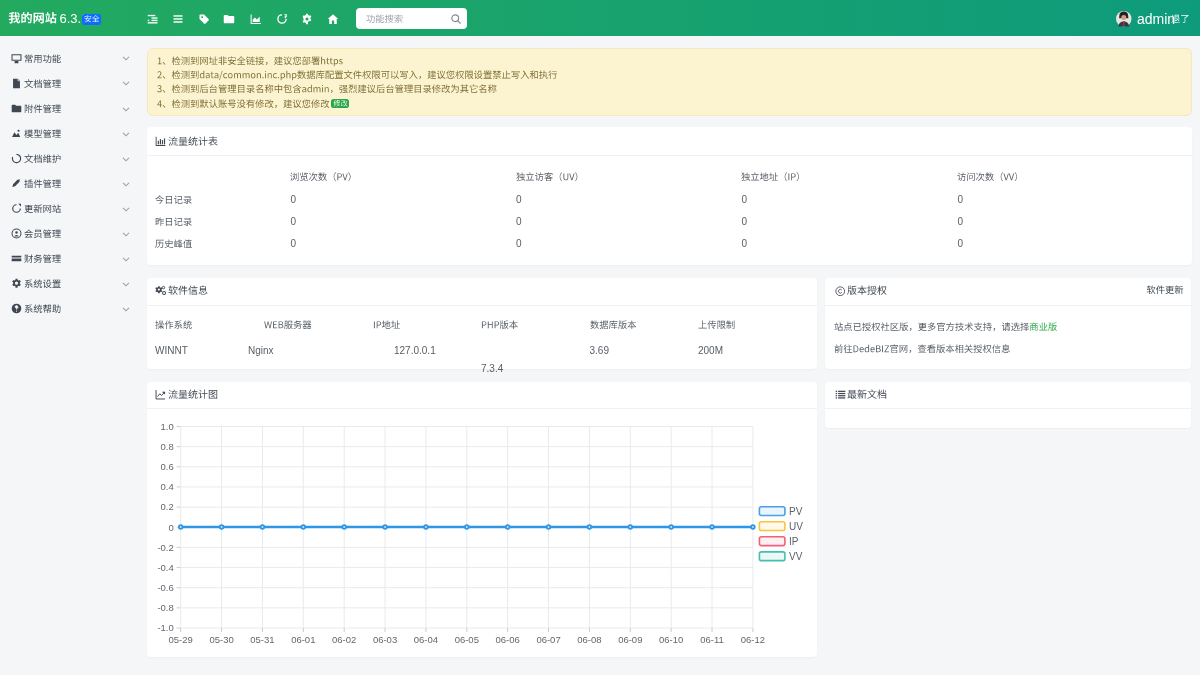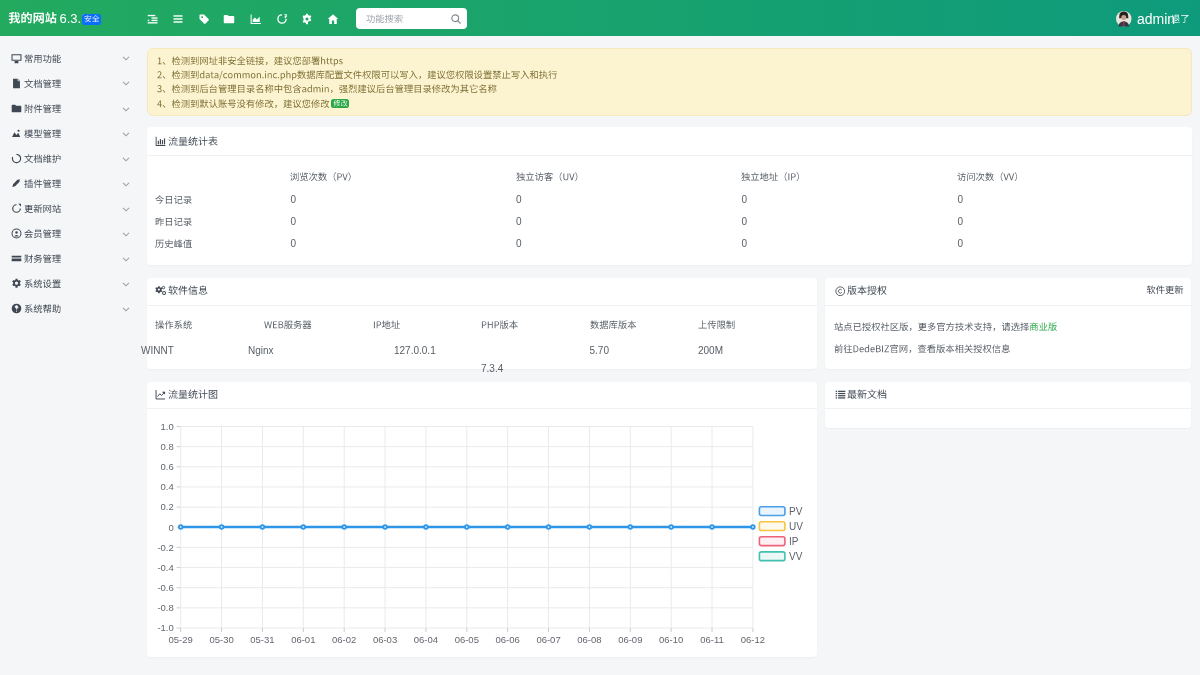--- a/index.html
+++ b/index.html
@@ -257,25 +257,25 @@
   </svg>
 <svg style="position:absolute;left:481.0px;top:318.1px;overflow:visible" width="39" height="13" viewBox="0 -10.2 39 13.0">
     <path fill="#575e66" d="M0.9 0.0L1.8 0.0L1.8 -2.7L2.9 -2.7C4.4 -2.7 5.4 -3.4 5.4 -4.8C5.4 -6.3 4.4 -6.8 2.9 -6.8L0.9 -6.8ZM1.8 -3.4L1.8 -6.1L2.8 -6.1C4.0 -6.1 4.6 -5.8 4.6 -4.8C4.6 -3.8 4.0 -3.4 2.8 -3.4ZM6.8 0.0L7.7 0.0L7.7 -3.2L10.9 -3.2L10.9 0.0L11.7 0.0L11.7 -6.8L10.9 -6.8L10.9 -4.0L7.7 -4.0L7.7 -6.8L6.8 -6.8ZM13.6 0.0L14.5 0.0L14.5 -2.7L15.6 -2.7C17.1 -2.7 18.1 -3.4 18.1 -4.8C18.1 -6.3 17.1 -6.8 15.5 -6.8L13.6 -6.8ZM14.5 -3.4L14.5 -6.1L15.4 -6.1C16.6 -6.1 17.2 -5.8 17.2 -4.8C17.2 -3.8 16.7 -3.4 15.5 -3.4ZM19.5 -7.6L19.5 -3.9C19.5 -2.5 19.4 -0.8 18.8 0.3C19.0 0.4 19.2 0.6 19.3 0.8C19.9 -0.2 20.1 -1.4 20.1 -2.6L21.4 -2.6L21.4 0.7L22.1 0.7L22.1 -3.3L20.2 -3.3L20.2 -3.9L20.2 -4.6L22.6 -4.6L22.6 -5.2L21.8 -5.2L21.8 -7.8L21.2 -7.8L21.2 -5.2L20.2 -5.2L20.2 -7.6ZM26.5 -4.5C26.3 -3.4 25.9 -2.5 25.5 -1.7C25.0 -2.5 24.7 -3.5 24.5 -4.5ZM23.0 -7.2L23.0 -4.0C23.0 -2.6 23.0 -0.8 22.2 0.4C22.4 0.5 22.7 0.7 22.8 0.8C23.6 -0.5 23.7 -2.4 23.7 -4.0L23.7 -4.5L23.9 -4.5C24.1 -3.2 24.5 -2.1 25.1 -1.2C24.6 -0.6 24.0 -0.1 23.3 0.2C23.5 0.3 23.6 0.6 23.7 0.8C24.4 0.4 25.0 -0.0 25.4 -0.6C25.9 -0.0 26.4 0.4 27.0 0.8C27.1 0.6 27.3 0.3 27.5 0.2C26.8 -0.1 26.3 -0.6 25.9 -1.1C26.5 -2.1 27.0 -3.4 27.2 -5.0L26.8 -5.1L26.7 -5.1L23.7 -5.1L23.7 -6.6C25.0 -6.7 26.4 -6.9 27.4 -7.1L26.9 -7.7C26.0 -7.5 24.4 -7.3 23.0 -7.2ZM32.1 -7.8L32.1 -5.8L28.4 -5.8L28.4 -5.1L31.3 -5.1C30.6 -3.6 29.4 -2.1 28.2 -1.3C28.4 -1.2 28.6 -0.9 28.7 -0.7C30.0 -1.7 31.2 -3.3 32.0 -5.1L32.1 -5.1L32.1 -1.7L29.9 -1.7L29.9 -1.0L32.1 -1.0L32.1 0.7L32.9 0.7L32.9 -1.0L35.0 -1.0L35.0 -1.7L32.9 -1.7L32.9 -5.1L33.0 -5.1C33.7 -3.3 34.9 -1.6 36.3 -0.8C36.4 -0.9 36.6 -1.2 36.8 -1.4C35.5 -2.1 34.4 -3.6 33.7 -5.1L36.6 -5.1L36.6 -5.8L32.9 -5.8L32.9 -7.8Z"></path>
   </svg>
 <svg style="position:absolute;left:589.5px;top:318.1px;overflow:visible" width="48" height="13" viewBox="0 -10.2 48 13.0">
     <path fill="#575e66" d="M4.1 -7.6C4.0 -7.3 3.7 -6.7 3.4 -6.4L3.9 -6.2C4.1 -6.5 4.4 -6.9 4.7 -7.4ZM0.8 -7.4C1.1 -7.0 1.3 -6.5 1.4 -6.1L1.9 -6.4C1.8 -6.7 1.6 -7.2 1.3 -7.6ZM3.8 -2.4C3.6 -1.9 3.3 -1.5 2.9 -1.2C2.6 -1.3 2.2 -1.5 1.9 -1.7C2.0 -1.9 2.2 -2.1 2.3 -2.4ZM1.0 -1.4C1.5 -1.2 2.0 -1.0 2.5 -0.8C1.9 -0.3 1.1 -0.0 0.4 0.1C0.5 0.3 0.7 0.5 0.7 0.7C1.6 0.4 2.4 0.1 3.0 -0.5C3.3 -0.3 3.6 -0.1 3.8 0.1L4.3 -0.4C4.1 -0.5 3.8 -0.7 3.5 -0.9C4.0 -1.4 4.4 -2.1 4.6 -2.9L4.2 -3.0L4.1 -3.0L2.6 -3.0L2.8 -3.5L2.2 -3.6C2.1 -3.4 2.0 -3.2 1.9 -3.0L0.7 -3.0L0.7 -2.4L1.6 -2.4C1.4 -2.0 1.2 -1.7 1.0 -1.4ZM2.4 -7.8L2.4 -6.1L0.5 -6.1L0.5 -5.5L2.2 -5.5C1.7 -4.9 1.0 -4.3 0.4 -4.0C0.5 -3.9 0.7 -3.7 0.7 -3.5C1.3 -3.8 1.9 -4.3 2.4 -4.9L2.4 -3.8L3.0 -3.8L3.0 -5.0C3.5 -4.7 4.1 -4.3 4.3 -4.0L4.7 -4.5C4.5 -4.7 3.6 -5.2 3.2 -5.5L4.9 -5.5L4.9 -6.1L3.0 -6.1L3.0 -7.8ZM5.8 -7.7C5.6 -6.1 5.2 -4.5 4.5 -3.6C4.6 -3.5 4.9 -3.2 5.0 -3.1C5.2 -3.5 5.4 -3.9 5.6 -4.3C5.8 -3.4 6.1 -2.6 6.5 -1.9C5.9 -1.0 5.2 -0.3 4.2 0.2C4.3 0.3 4.5 0.6 4.6 0.8C5.5 0.3 6.2 -0.4 6.8 -1.2C7.3 -0.4 7.8 0.2 8.6 0.7C8.7 0.5 8.9 0.2 9.0 0.1C8.3 -0.3 7.6 -1.0 7.2 -1.8C7.7 -2.8 8.0 -4.0 8.2 -5.4L8.8 -5.4L8.8 -6.0L6.2 -6.0C6.3 -6.5 6.4 -7.1 6.5 -7.6ZM7.5 -5.4C7.4 -4.3 7.2 -3.4 6.8 -2.6C6.5 -3.4 6.2 -4.4 6.0 -5.4ZM13.8 -2.2L13.8 0.8L14.4 0.8L14.4 0.4L17.3 0.4L17.3 0.7L17.9 0.7L17.9 -2.2L16.1 -2.2L16.1 -3.4L18.2 -3.4L18.2 -4.0L16.1 -4.0L16.1 -5.0L17.9 -5.0L17.9 -7.4L13.0 -7.4L13.0 -4.6C13.0 -3.1 12.9 -1.1 11.9 0.3C12.1 0.4 12.4 0.6 12.5 0.7C13.3 -0.4 13.5 -2.0 13.6 -3.4L15.5 -3.4L15.5 -2.2ZM13.7 -6.8L17.2 -6.8L17.2 -5.6L13.7 -5.6ZM13.7 -5.0L15.5 -5.0L15.5 -4.0L13.6 -4.0L13.7 -4.6ZM14.4 -0.2L14.4 -1.6L17.3 -1.6L17.3 -0.2ZM10.9 -7.8L10.9 -5.9L9.7 -5.9L9.7 -5.3L10.9 -5.3L10.9 -3.2C10.4 -3.1 9.9 -3.0 9.6 -2.9L9.8 -2.2L10.9 -2.5L10.9 -0.1C10.9 0.0 10.8 0.0 10.7 0.0C10.6 0.0 10.2 0.0 9.8 0.0C9.9 0.2 10.0 0.5 10.0 0.7C10.6 0.7 11.0 0.7 11.2 0.5C11.4 0.4 11.5 0.3 11.5 -0.1L11.5 -2.8L12.6 -3.1L12.5 -3.7L11.5 -3.4L11.5 -5.3L12.6 -5.3L12.6 -5.9L11.5 -5.9L11.5 -7.8ZM21.6 -2.3C21.7 -2.4 22.0 -2.4 22.5 -2.4L24.1 -2.4L24.1 -1.3L20.8 -1.3L20.8 -0.7L24.1 -0.7L24.1 0.7L24.8 0.7L24.8 -0.7L27.5 -0.7L27.5 -1.3L24.8 -1.3L24.8 -2.4L26.9 -2.4L26.9 -3.0L24.8 -3.0L24.8 -4.0L24.1 -4.0L24.1 -3.0L22.3 -3.0C22.6 -3.5 22.9 -4.0 23.2 -4.5L27.1 -4.5L27.1 -5.1L23.5 -5.1L23.8 -5.8L23.1 -6.0C23.0 -5.7 22.9 -5.4 22.7 -5.1L21.0 -5.1L21.0 -4.5L22.4 -4.5C22.2 -4.0 22.0 -3.7 21.9 -3.5C21.7 -3.2 21.5 -3.0 21.4 -3.0C21.5 -2.8 21.6 -2.4 21.6 -2.3ZM23.0 -7.6C23.1 -7.4 23.3 -7.1 23.4 -6.9L19.7 -6.9L19.7 -4.2C19.7 -2.8 19.7 -0.9 18.9 0.4C19.1 0.5 19.4 0.7 19.5 0.8C20.3 -0.6 20.4 -2.7 20.4 -4.2L20.4 -6.2L27.5 -6.2L27.5 -6.9L24.2 -6.9C24.1 -7.2 23.9 -7.5 23.6 -7.8ZM28.9 -7.6L28.9 -3.9C28.9 -2.5 28.8 -0.8 28.2 0.3C28.3 0.4 28.6 0.6 28.7 0.8C29.2 -0.2 29.4 -1.4 29.5 -2.6L30.8 -2.6L30.8 0.7L31.4 0.7L31.4 -3.3L29.5 -3.3L29.5 -3.9L29.5 -4.6L32.0 -4.6L32.0 -5.2L31.2 -5.2L31.2 -7.8L30.5 -7.8L30.5 -5.2L29.5 -5.2L29.5 -7.6ZM35.8 -4.5C35.6 -3.4 35.3 -2.5 34.8 -1.7C34.4 -2.5 34.0 -3.5 33.8 -4.5ZM32.4 -7.2L32.4 -4.0C32.4 -2.6 32.3 -0.8 31.6 0.4C31.8 0.5 32.0 0.7 32.2 0.8C32.9 -0.5 33.1 -2.4 33.1 -4.0L33.1 -4.5L33.3 -4.5C33.5 -3.2 33.9 -2.1 34.4 -1.2C33.9 -0.6 33.3 -0.1 32.7 0.2C32.8 0.3 33.0 0.6 33.1 0.8C33.7 0.4 34.3 -0.0 34.8 -0.6C35.2 -0.0 35.8 0.4 36.4 0.8C36.5 0.6 36.7 0.3 36.9 0.2C36.2 -0.1 35.7 -0.6 35.2 -1.1C35.9 -2.1 36.3 -3.4 36.6 -5.0L36.1 -5.1L36.0 -5.1L33.1 -5.1L33.1 -6.6C34.3 -6.7 35.7 -6.9 36.7 -7.1L36.3 -7.7C35.3 -7.5 33.8 -7.3 32.4 -7.2ZM41.5 -7.8L41.5 -5.8L37.8 -5.8L37.8 -5.1L40.6 -5.1C39.9 -3.6 38.8 -2.1 37.5 -1.3C37.7 -1.2 37.9 -0.9 38.1 -0.7C39.4 -1.7 40.6 -3.3 41.3 -5.1L41.5 -5.1L41.5 -1.7L39.3 -1.7L39.3 -1.0L41.5 -1.0L41.5 0.7L42.2 0.7L42.2 -1.0L44.4 -1.0L44.4 -1.7L42.2 -1.7L42.2 -5.1L42.3 -5.1C43.0 -3.3 44.2 -1.6 45.6 -0.8C45.8 -0.9 46.0 -1.2 46.2 -1.4C44.9 -2.1 43.7 -3.6 43.0 -5.1L45.9 -5.1L45.9 -5.8L42.2 -5.8L42.2 -7.8Z"></path>
   </svg>
 <svg style="position:absolute;left:698.0px;top:318.1px;overflow:visible" width="39" height="13" viewBox="0 -10.2 39 13.0">
     <path fill="#575e66" d="M4.0 -7.7L4.0 -0.4L0.5 -0.4L0.5 0.3L8.8 0.3L8.8 -0.4L4.7 -0.4L4.7 -4.1L8.2 -4.1L8.2 -4.8L4.7 -4.8L4.7 -7.7ZM11.8 -7.8C11.3 -6.4 10.4 -5.0 9.5 -4.1C9.6 -3.9 9.8 -3.5 9.9 -3.4C10.2 -3.7 10.5 -4.1 10.8 -4.5L10.8 0.7L11.5 0.7L11.5 -5.6C11.8 -6.2 12.2 -6.9 12.4 -7.6ZM13.7 -1.2C14.5 -0.6 15.6 0.2 16.1 0.7L16.6 0.2C16.4 -0.0 16.0 -0.3 15.6 -0.6C16.3 -1.4 17.1 -2.3 17.7 -2.9L17.2 -3.3L17.1 -3.2L14.1 -3.2L14.4 -4.3L18.2 -4.3L18.2 -5.0L14.6 -5.0L14.9 -6.1L17.7 -6.1L17.7 -6.7L15.1 -6.7L15.3 -7.7L14.6 -7.8L14.4 -6.7L12.5 -6.7L12.5 -6.1L14.2 -6.1L13.9 -5.0L12.0 -5.0L12.0 -4.3L13.7 -4.3C13.5 -3.7 13.3 -3.0 13.1 -2.6L16.5 -2.6C16.0 -2.1 15.5 -1.5 15.1 -1.0C14.8 -1.2 14.5 -1.4 14.2 -1.6ZM19.5 -7.4L19.5 0.7L20.1 0.7L20.1 -6.8L21.4 -6.8C21.2 -6.2 21.0 -5.4 20.7 -4.7C21.4 -4.0 21.5 -3.3 21.5 -2.8C21.5 -2.5 21.5 -2.3 21.3 -2.1C21.3 -2.1 21.1 -2.1 21.0 -2.1C20.9 -2.1 20.7 -2.1 20.5 -2.1C20.6 -1.9 20.7 -1.6 20.7 -1.5C20.9 -1.5 21.1 -1.5 21.3 -1.5C21.5 -1.5 21.7 -1.6 21.8 -1.6C22.1 -1.8 22.2 -2.2 22.2 -2.7C22.2 -3.3 22.0 -4.0 21.3 -4.8C21.6 -5.5 22.0 -6.4 22.2 -7.2L21.8 -7.5L21.7 -7.4ZM26.1 -5.1L26.1 -3.9L23.4 -3.9L23.4 -5.1ZM26.1 -5.7L23.4 -5.7L23.4 -6.8L26.1 -6.8ZM22.7 0.7C22.9 0.6 23.2 0.5 25.1 0.0C25.1 -0.1 25.0 -0.4 25.0 -0.6L23.4 -0.2L23.4 -3.3L24.3 -3.3C24.8 -1.5 25.6 -0.0 27.1 0.7C27.2 0.5 27.4 0.2 27.6 0.1C26.8 -0.2 26.2 -0.8 25.8 -1.4C26.3 -1.7 26.9 -2.1 27.4 -2.5L26.9 -3.0C26.5 -2.7 26.0 -2.2 25.5 -1.9C25.2 -2.3 25.0 -2.8 24.9 -3.3L26.8 -3.3L26.8 -7.4L22.7 -7.4L22.7 -0.5C22.7 -0.1 22.5 0.1 22.4 0.2C22.5 0.3 22.6 0.6 22.7 0.7ZM34.2 -7.0L34.2 -1.8L34.8 -1.8L34.8 -7.0ZM35.8 -7.7L35.8 -0.2C35.8 -0.1 35.8 -0.0 35.7 -0.0C35.5 -0.0 35.0 -0.0 34.4 -0.0C34.5 0.2 34.6 0.5 34.6 0.7C35.3 0.7 35.9 0.7 36.1 0.6C36.4 0.4 36.5 0.2 36.5 -0.2L36.5 -7.7ZM29.2 -7.6C29.0 -6.7 28.7 -5.8 28.3 -5.1C28.5 -5.1 28.8 -4.9 28.9 -4.9C29.1 -5.1 29.2 -5.5 29.4 -5.8L30.6 -5.8L30.6 -4.9L28.3 -4.9L28.3 -4.2L30.6 -4.2L30.6 -3.3L28.7 -3.3L28.7 -0.0L29.4 -0.0L29.4 -2.6L30.6 -2.6L30.6 0.7L31.3 0.7L31.3 -2.6L32.6 -2.6L32.6 -0.7C32.6 -0.6 32.5 -0.6 32.4 -0.6C32.3 -0.6 32.0 -0.6 31.6 -0.6C31.7 -0.4 31.8 -0.2 31.8 0.0C32.3 0.0 32.7 0.0 32.9 -0.1C33.1 -0.2 33.2 -0.4 33.2 -0.7L33.2 -3.3L31.3 -3.3L31.3 -4.2L33.5 -4.2L33.5 -4.9L31.3 -4.9L31.3 -5.8L33.2 -5.8L33.2 -6.5L31.3 -6.5L31.3 -7.8L30.6 -7.8L30.6 -6.5L29.6 -6.5C29.7 -6.8 29.8 -7.1 29.9 -7.5Z"></path>
   </svg>
-<div class="lat" style="left:141px;top:346px">WINNT</div>
+<div class="lat" style="left:155px;top:346px">WINNT</div>
 <div class="lat" style="left:248px;top:346px">Nginx</div>
 <div class="lat" style="left:394px;top:346px">127.0.0.1</div>
 <div class="lat" style="left:481px;top:364px">7.3.4</div>
-<div class="lat" style="left:589.5px;top:346px">5.70</div>
+<div class="lat" style="left:589.5px;top:346px">3.69</div>
 <div class="lat" style="left:698px;top:346px">200M</div>
 <div class="card" style="left:824.9px;top:278px;width:366.6px;height:91px"></div>
 <div class="abs" style="left:824.9px;top:278px;width:366.6px;height:27.2px;border-bottom:1px solid #f0f1f2"></div>
 <svg class="abs" style="left:834.5px;top:285.5px" width="10.5" height="10.5" viewBox="0 0 16 16" fill="none" stroke="#3f4752" stroke-width="1.3">
     <circle cx="8" cy="8" r="6.7"></circle>
     <path d="M10.3 6.3a2.8 2.8 0 1 0 0 3.4"></path>
   </svg>
 <svg style="position:absolute;left:846.9px;top:283.0px;overflow:visible" width="42" height="14" viewBox="0 -11.0 42 14.0">
     <path fill="#3f4752" d="M1.1 -8.2L1.1 -4.2C1.1 -2.7 1.0 -0.9 0.3 0.4C0.5 0.5 0.7 0.7 0.8 0.8C1.4 -0.2 1.6 -1.5 1.7 -2.8L3.1 -2.8L3.1 0.8L3.8 0.8L3.8 -3.5L1.7 -3.5L1.7 -4.2L1.7 -5.0L4.4 -5.0L4.4 -5.6L3.5 -5.6L3.5 -8.4L2.8 -8.4L2.8 -5.6L1.7 -5.6L1.7 -8.2ZM8.5 -4.8C8.3 -3.6 7.9 -2.7 7.4 -1.9C6.9 -2.7 6.6 -3.7 6.4 -4.8ZM4.8 -7.7L4.8 -4.3C4.8 -2.8 4.7 -0.9 4.0 0.4C4.2 0.5 4.4 0.7 4.6 0.8C5.4 -0.6 5.5 -2.6 5.5 -4.3L5.5 -4.8L5.8 -4.8C6.0 -3.5 6.4 -2.3 7.0 -1.3C6.5 -0.6 5.8 -0.1 5.1 0.2C5.3 0.4 5.5 0.6 5.6 0.8C6.3 0.5 6.9 -0.0 7.4 -0.7C7.9 -0.0 8.4 0.5 9.1 0.8C9.2 0.6 9.5 0.4 9.6 0.2C8.9 -0.1 8.3 -0.6 7.9 -1.2C8.6 -2.3 9.1 -3.6 9.3 -5.4L8.9 -5.5L8.8 -5.5L5.5 -5.5L5.5 -7.1C6.9 -7.2 8.4 -7.4 9.5 -7.7L9.0 -8.3C8.0 -8.1 6.3 -7.8 4.8 -7.7ZM14.6 -8.4L14.6 -6.3L10.7 -6.3L10.7 -5.5L13.7 -5.5C12.9 -3.8 11.7 -2.2 10.4 -1.4C10.6 -1.2 10.8 -1.0 10.9 -0.8C12.4 -1.8 13.7 -3.6 14.4 -5.5L14.6 -5.5L14.6 -1.8L12.3 -1.8L12.3 -1.1L14.6 -1.1L14.6 0.8L15.4 0.8L15.4 -1.1L17.7 -1.1L17.7 -1.8L15.4 -1.8L15.4 -5.5L15.5 -5.5C16.3 -3.6 17.6 -1.8 19.1 -0.8C19.2 -1.0 19.5 -1.3 19.6 -1.5C18.3 -2.3 17.0 -3.8 16.3 -5.5L19.4 -5.5L19.4 -6.3L15.4 -6.3L15.4 -8.4ZM28.7 -8.3C27.5 -8.0 25.4 -7.8 23.6 -7.7C23.7 -7.5 23.8 -7.3 23.8 -7.1C25.6 -7.2 27.8 -7.4 29.2 -7.8ZM24.0 -6.7C24.2 -6.3 24.5 -5.7 24.6 -5.4L25.2 -5.6C25.1 -6.0 24.8 -6.5 24.6 -6.9ZM25.9 -7.0C26.1 -6.5 26.3 -5.9 26.3 -5.5L27.0 -5.7C26.9 -6.1 26.7 -6.7 26.5 -7.1ZM23.6 -5.3L23.6 -3.7L24.2 -3.7L24.2 -4.7L28.8 -4.7L28.8 -3.7L29.5 -3.7L29.5 -5.3L28.2 -5.3C28.5 -5.8 28.9 -6.4 29.2 -7.0L28.5 -7.2C28.3 -6.7 27.8 -5.8 27.5 -5.3L27.6 -5.3ZM27.9 -2.9C27.6 -2.2 27.1 -1.6 26.4 -1.2C25.9 -1.7 25.4 -2.2 25.1 -2.9ZM24.1 -3.5L24.1 -2.9L24.9 -2.9L24.4 -2.7C24.8 -2.0 25.3 -1.3 25.8 -0.8C25.0 -0.4 24.1 -0.1 23.2 0.1C23.3 0.3 23.4 0.6 23.5 0.8C24.6 0.6 25.6 0.2 26.4 -0.3C27.2 0.2 28.1 0.6 29.2 0.8C29.3 0.6 29.5 0.3 29.6 0.2C28.6 -0.0 27.8 -0.3 27.0 -0.8C27.8 -1.4 28.5 -2.2 28.9 -3.3L28.4 -3.5L28.3 -3.5ZM21.6 -8.4L21.6 -6.4L20.4 -6.4L20.4 -5.7L21.6 -5.7L21.6 -3.6L20.3 -3.1L20.5 -2.4L21.6 -2.8L21.6 -0.1C21.6 0.1 21.6 0.1 21.5 0.1C21.3 0.1 21.0 0.1 20.5 0.1C20.6 0.3 20.7 0.6 20.7 0.8C21.4 0.8 21.8 0.8 22.0 0.7C22.2 0.6 22.3 0.3 22.3 -0.1L22.3 -3.0L23.5 -3.4L23.4 -4.1L22.3 -3.8L22.3 -5.7L23.4 -5.7L23.4 -6.4L22.3 -6.4L22.3 -8.4ZM38.5 -6.8C38.2 -5.0 37.6 -3.6 36.8 -2.4C36.1 -3.6 35.6 -5.0 35.3 -6.8ZM34.2 -7.5L34.2 -6.8L34.6 -6.8C34.9 -4.7 35.5 -3.1 36.3 -1.8C35.6 -0.9 34.6 -0.2 33.7 0.2C33.8 0.3 34.0 0.6 34.1 0.8C35.1 0.3 36.0 -0.3 36.8 -1.2C37.4 -0.4 38.2 0.2 39.1 0.8C39.2 0.6 39.5 0.4 39.7 0.2C38.7 -0.4 37.9 -1.0 37.3 -1.8C38.3 -3.2 39.0 -5.0 39.4 -7.4L38.9 -7.5L38.8 -7.5ZM32.1 -8.4L32.1 -6.3L30.5 -6.3L30.5 -5.6L31.9 -5.6C31.6 -4.2 30.9 -2.6 30.2 -1.8C30.3 -1.6 30.5 -1.2 30.6 -1.0C31.2 -1.7 31.7 -3.0 32.1 -4.2L32.1 0.8L32.9 0.8L32.9 -4.3C33.3 -3.8 33.9 -3.0 34.1 -2.6L34.5 -3.3C34.3 -3.6 33.2 -4.9 32.9 -5.2L32.9 -5.6L34.2 -5.6L34.2 -6.3L32.9 -6.3L32.9 -8.4Z"></path>
   </svg>

